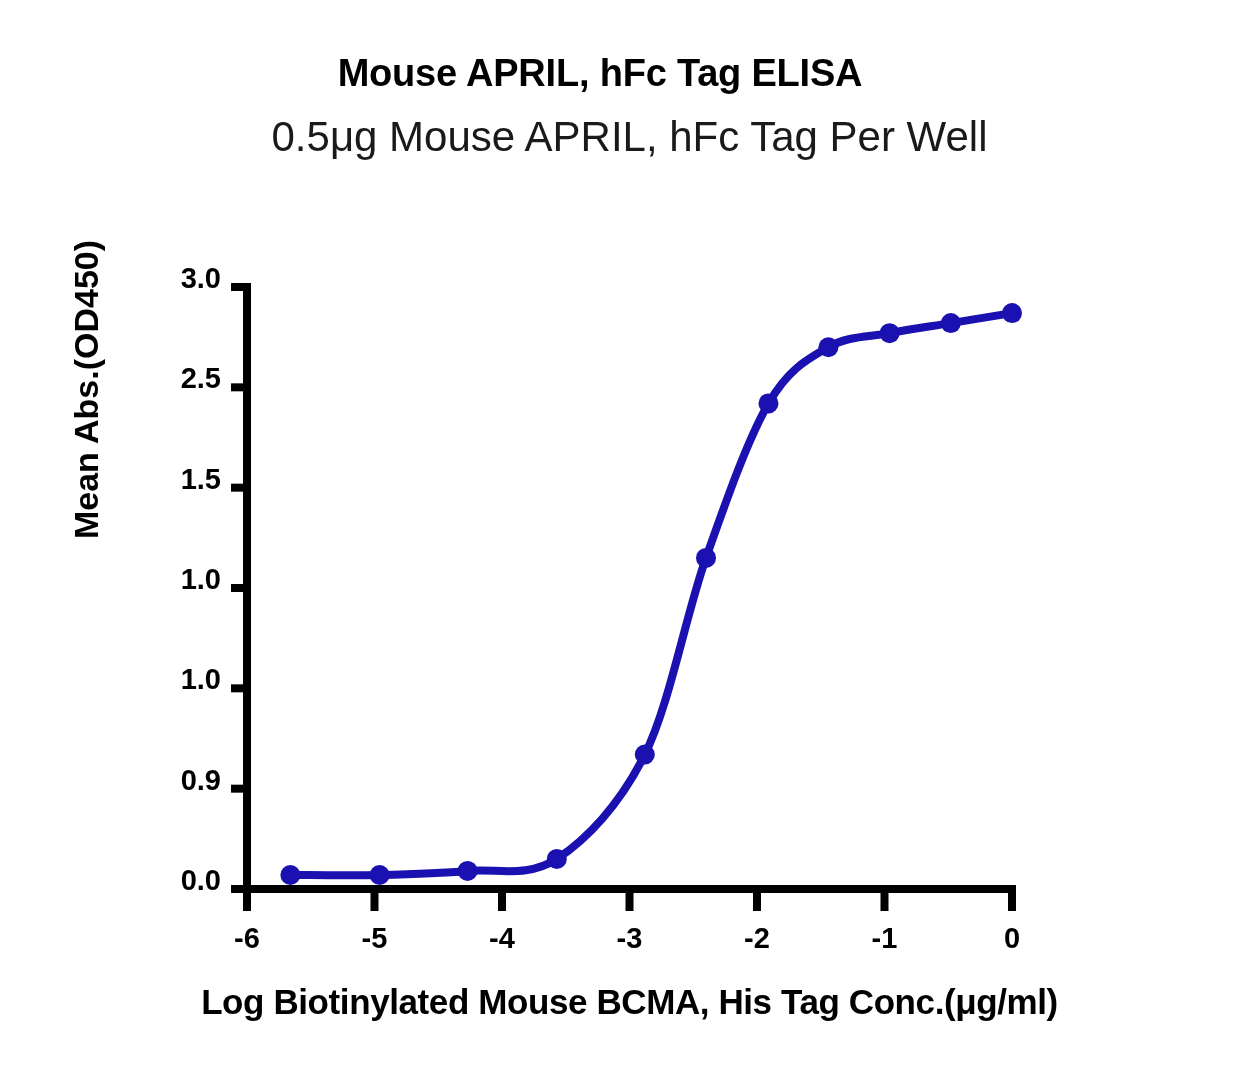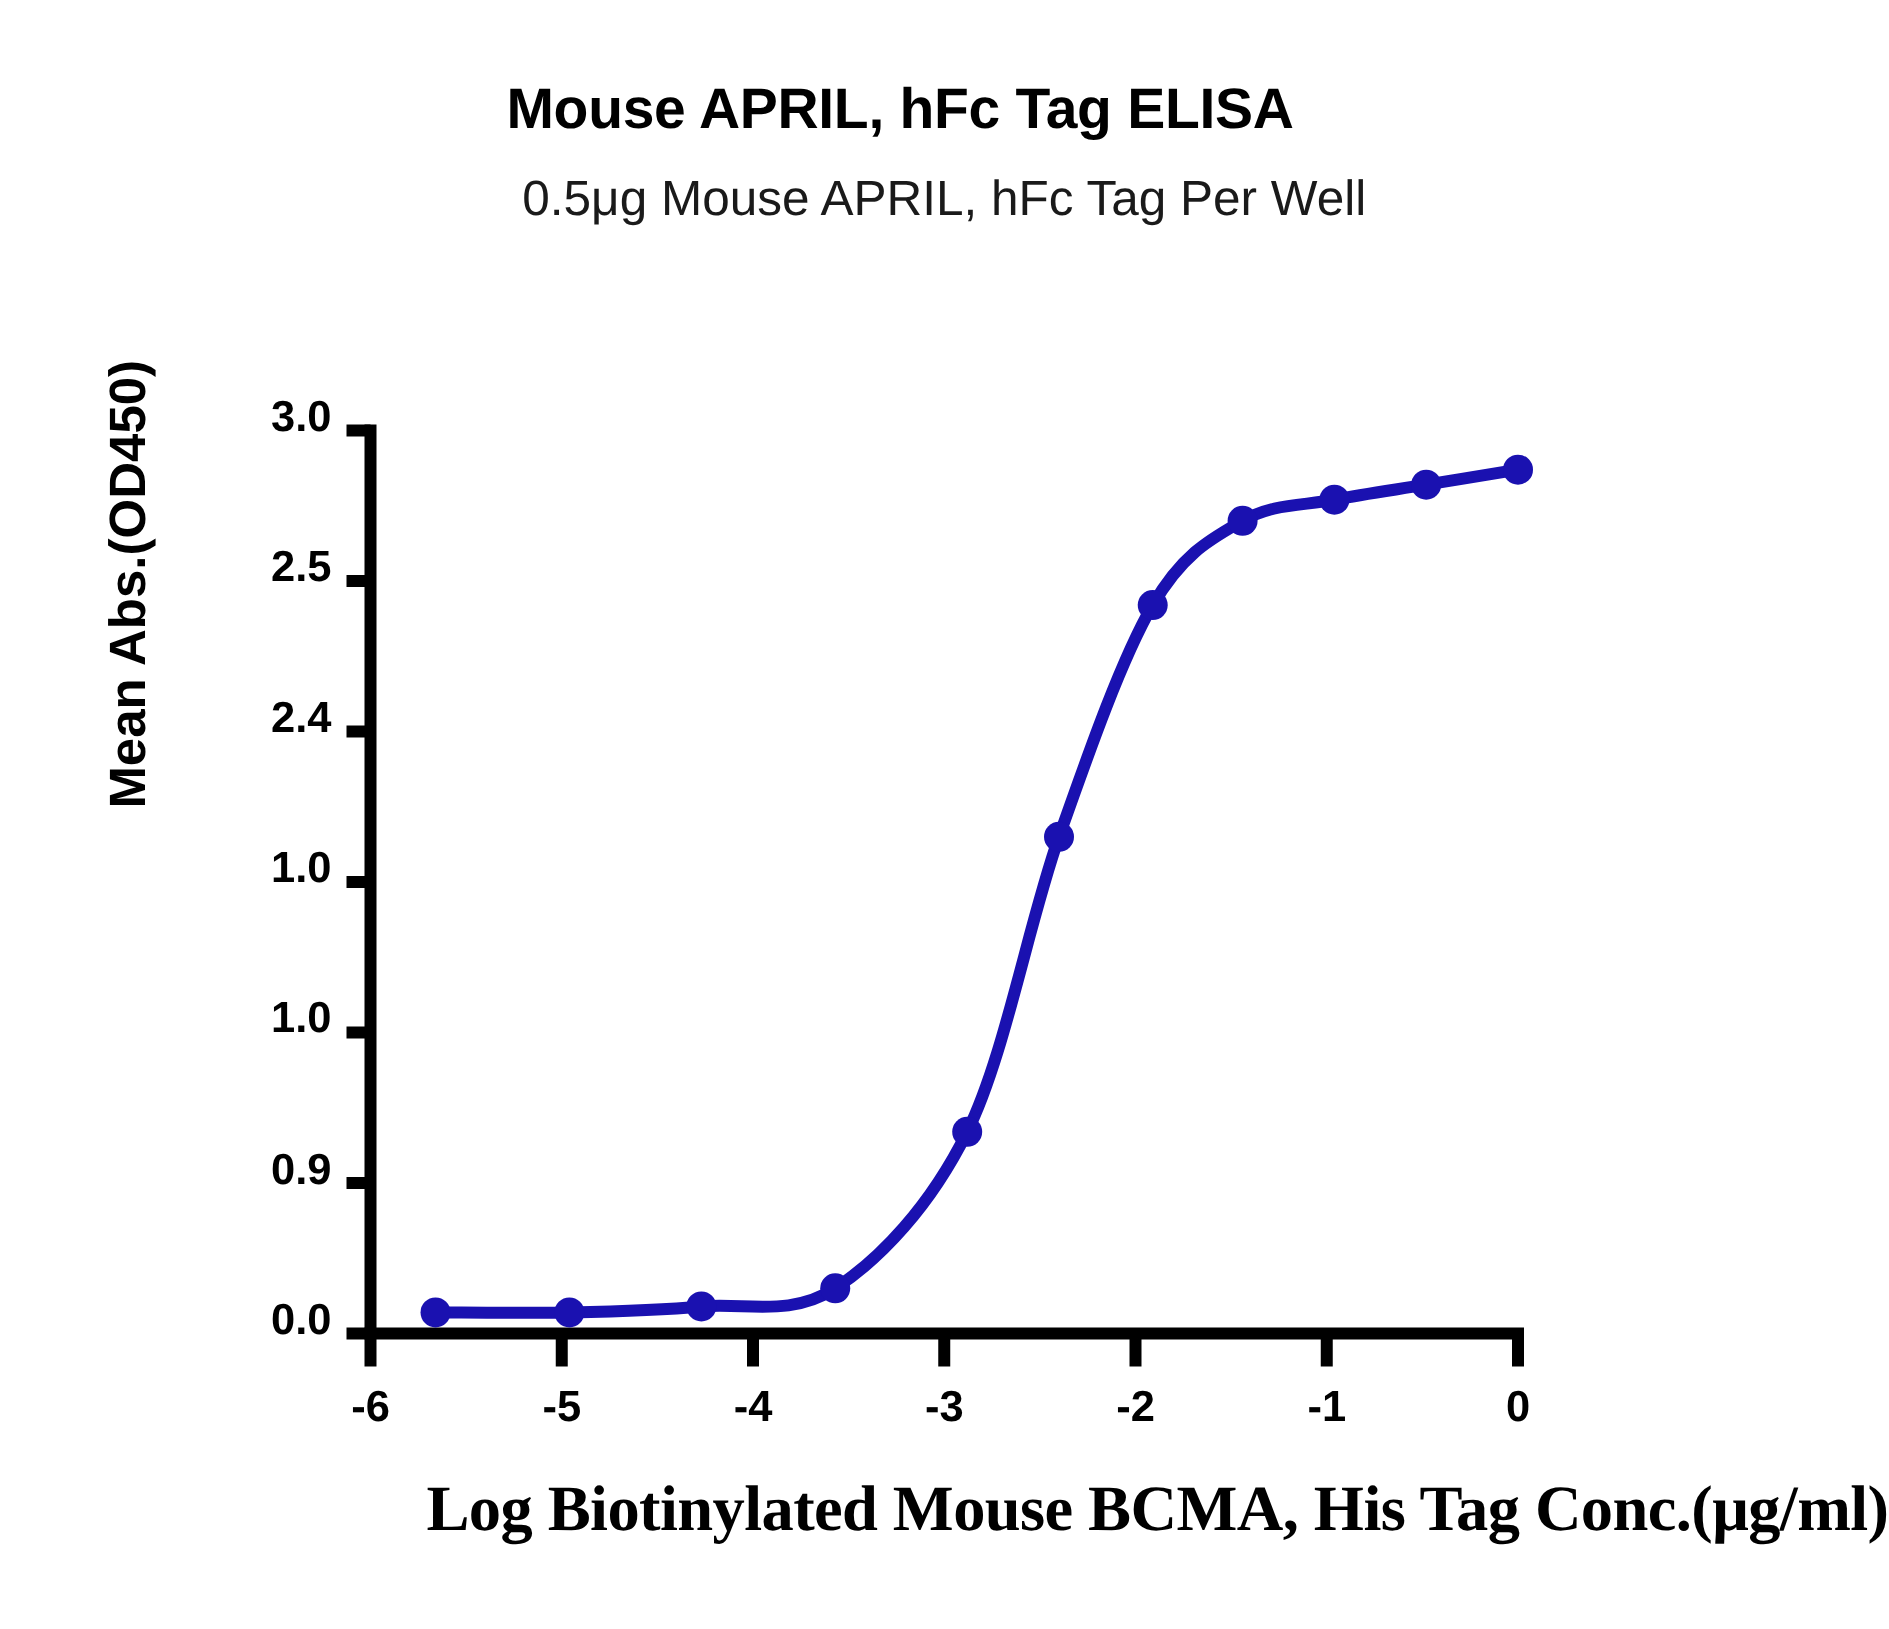--- a/index.html
+++ b/index.html
@@ -33,21 +33,21 @@
     letter-spacing: -0.2px;
     font-family: "Liberation Sans", sans-serif;
     white-space: nowrap;
   }
   #chart-subtitle {
     position: absolute;
     top: 113px;
     left: 0;
     width: 1259px;
     text-align: center;
-    font-size: 33px;
+    font-size: 42px;
     font-weight: normal;
     color: #1a1a1a;
     font-family: "Liberation Sans", sans-serif;
     white-space: nowrap;
   }
   
   #y-axis-label {
     position: absolute;
     left: -124px;
     top: 370px;
@@ -59,25 +59,25 @@
     font-weight: bold;
     color: #000000;
     font-family: "Liberation Sans", sans-serif;
     white-space: nowrap;
   }
   #x-axis-label {
     position: absolute;
     top: 982px;
     left: 0;
     width: 1259px;
-    text-align: right;
-    font-size: 43px;
+    text-align: center;
+    font-size: 35px;
     font-weight: bold;
     color: #000000;
-    font-family: Liberation Serif, serif;
+    font-family: Liberation Sans, sans-serif;
     white-space: nowrap;
     letter-spacing: -0.4px;
   }
   
   #plot-area {
     position: absolute;
     left: 0;
     top: 0;
     width: 1259px;
     height: 1086px;
@@ -145,21 +145,21 @@
         <circle cx="950.80" cy="323.12" r="10" fill="#1a11b0"></circle>
         <circle cx="1012.00" cy="313.09" r="10" fill="#1a11b0"></circle>
       </g>
   </svg>
 
   <div id="tick-labels">
       <div class="tick-label ytick-label" style="left: 101px; top: 864px;">0.0</div>
       <div class="tick-label ytick-label" style="left: 101px; top: 763.667px;">0.9</div>
       <div class="tick-label ytick-label" style="left: 101px; top: 663.333px;">1.0</div>
       <div class="tick-label ytick-label" style="left: 101px; top: 563px;">1.0</div>
-      <div class="tick-label ytick-label" style="left: 101px; top: 462.667px;">2.4</div>
+      <div class="tick-label ytick-label" style="left: 101px; top: 462.667px;">1.5</div>
       <div class="tick-label ytick-label" style="left: 101px; top: 362.333px;">2.5</div>
       <div class="tick-label ytick-label" style="left: 101px; top: 262px;">3.0</div>
       <div class="tick-label xtick-label" style="left: 207px; top: 922px;">-6</div>
       <div class="tick-label xtick-label" style="left: 334.5px; top: 922px;">-5</div>
       <div class="tick-label xtick-label" style="left: 462px; top: 922px;">-4</div>
       <div class="tick-label xtick-label" style="left: 589.5px; top: 922px;">-3</div>
       <div class="tick-label xtick-label" style="left: 717px; top: 922px;">-2</div>
       <div class="tick-label xtick-label" style="left: 844.5px; top: 922px;">-1</div>
       <div class="tick-label xtick-label" style="left: 972px; top: 922px;">0</div>
     </div>

